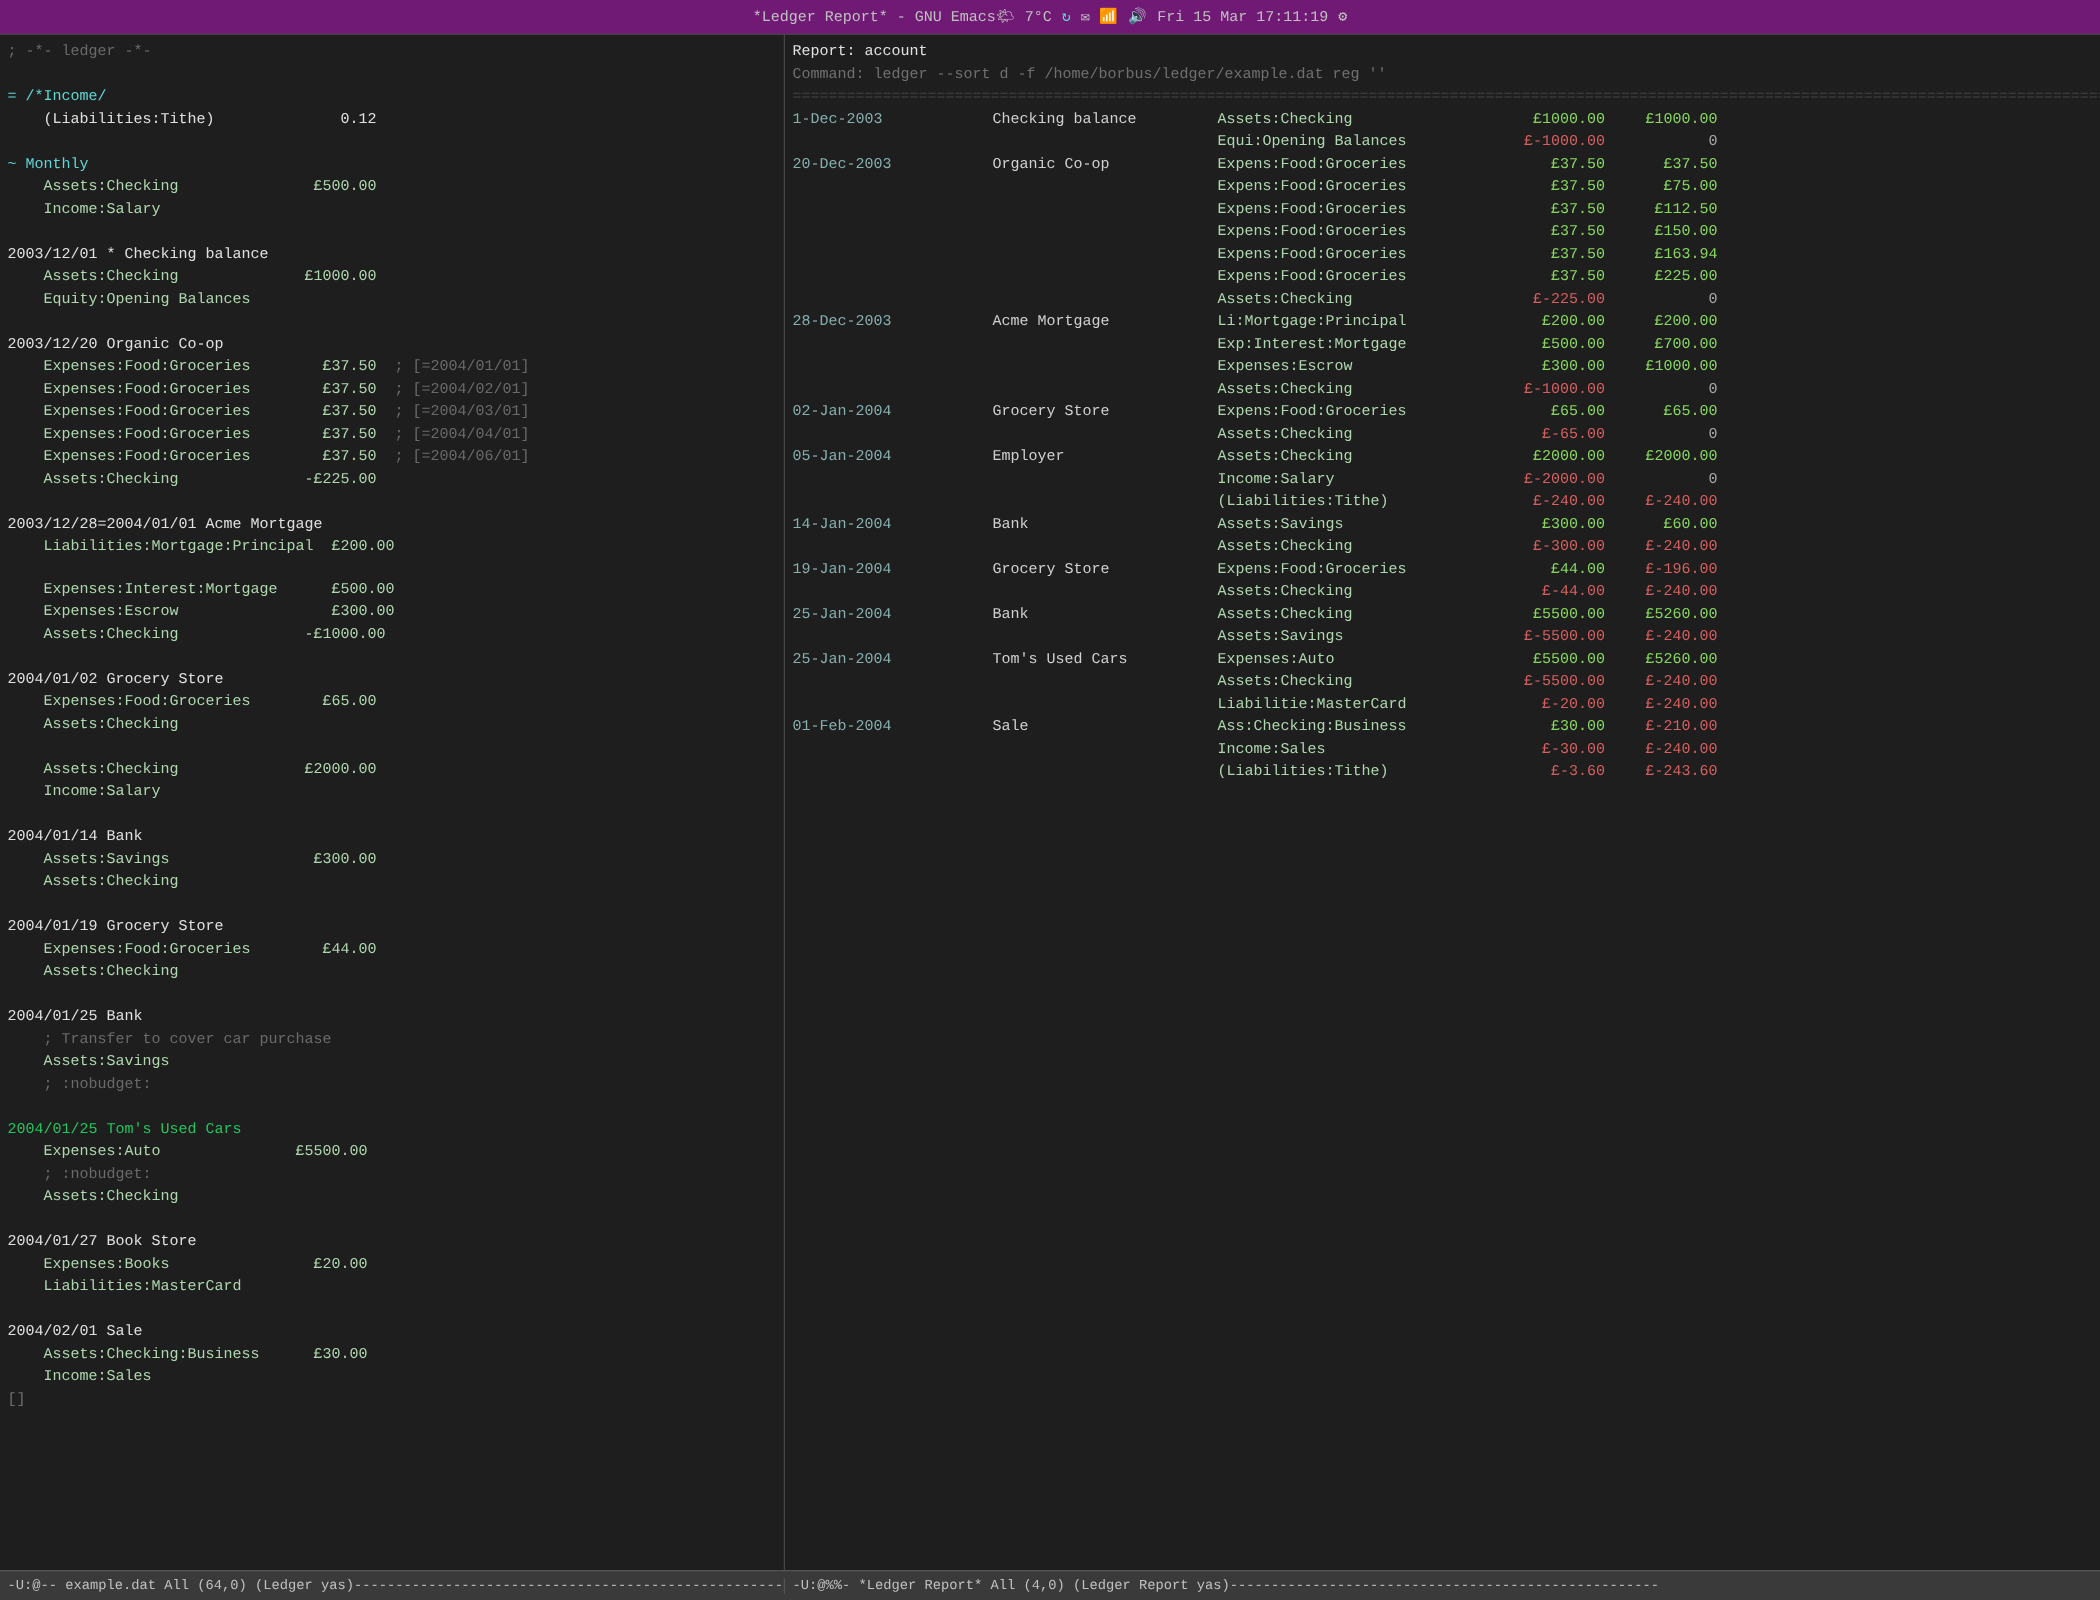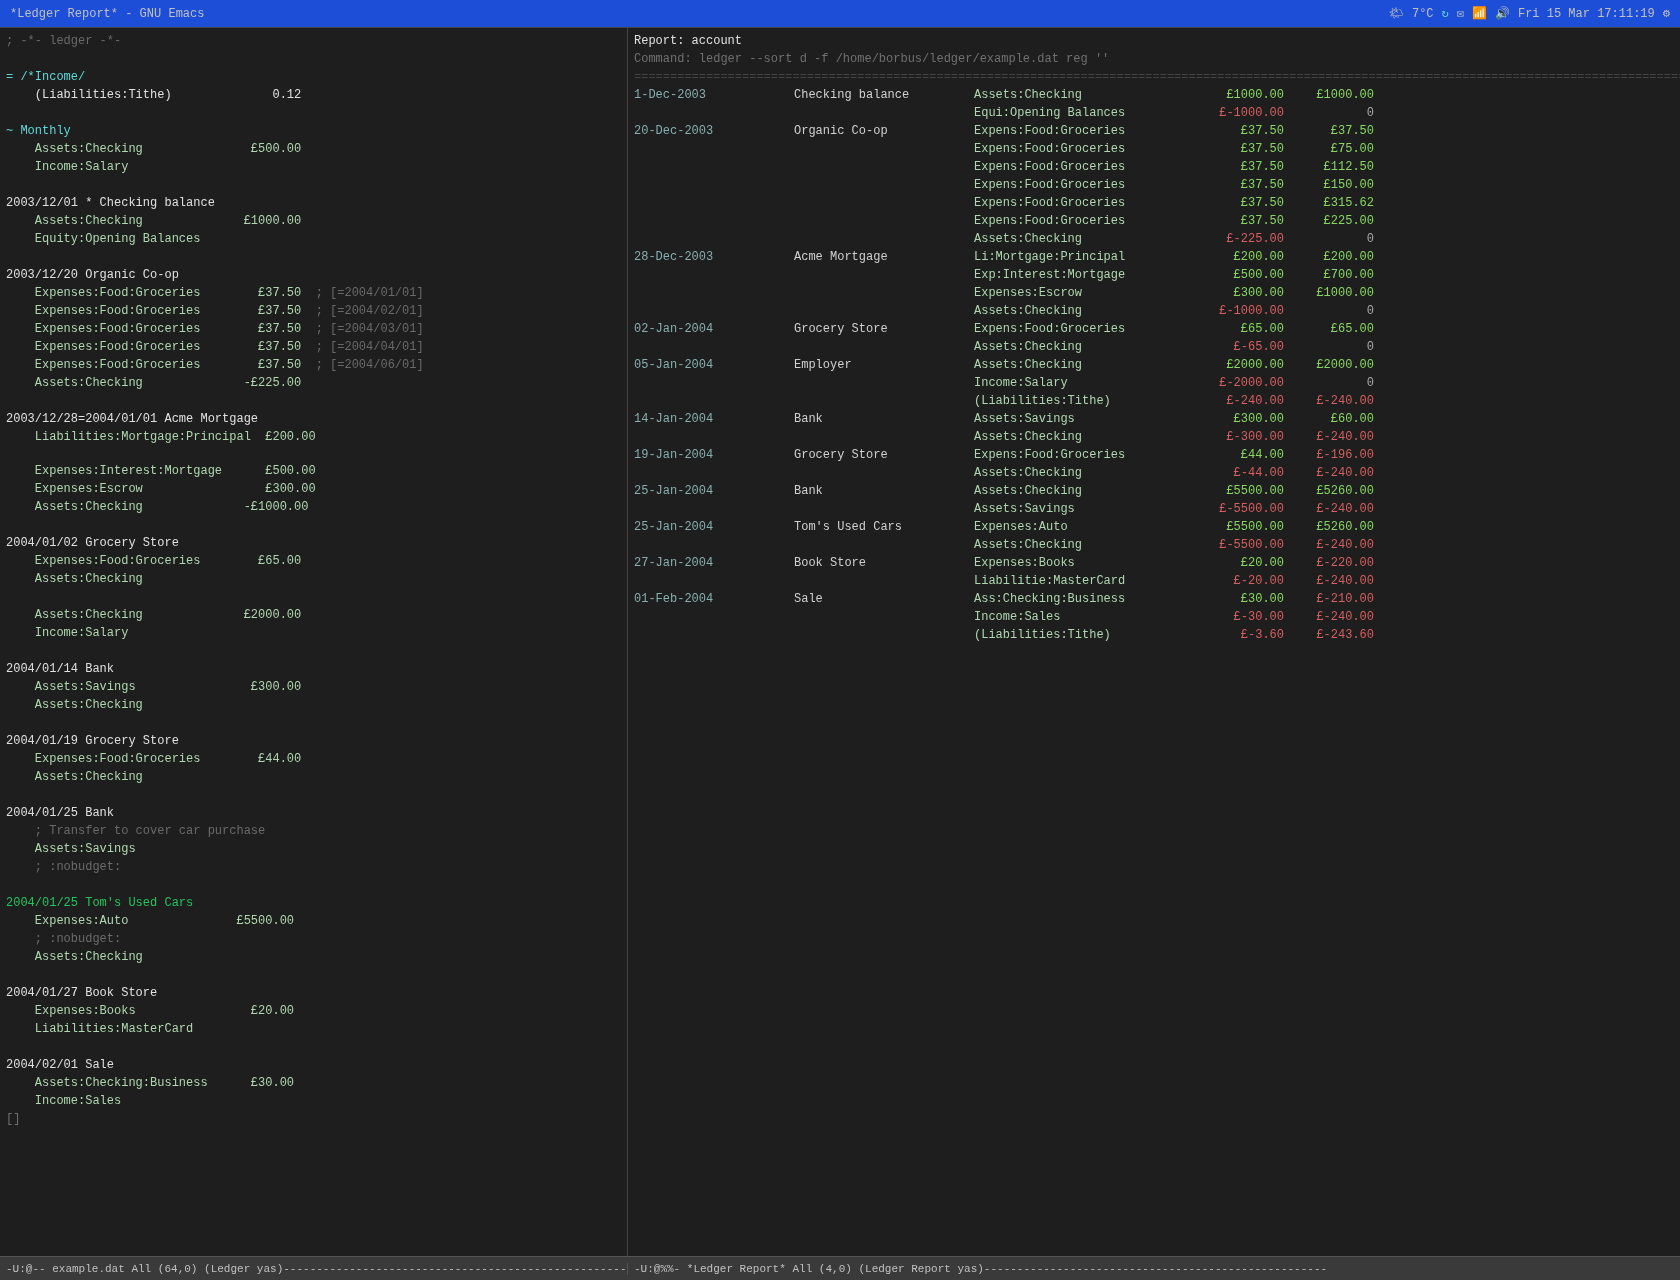--- a/index.html
+++ b/index.html
@@ -7,25 +7,25 @@
       background: #1a1a1a;
       color: #c0c0c0;
       font-family: 'Courier New', Courier, monospace;
       font-size: 12px;
       width: 1680px;
       height: 1280px;
       overflow: hidden;
     }
     
     #titlebar {
-      background: #1d4ed8;
+      background: #701a75;
       height: 28px;
       display: flex;
       align-items: center;
-      justify-content: space-between;
+      justify-content: center;
       padding: 0 10px;
       border-bottom: 1px solid #444;
     }
     #titlebar-right {
       display: flex;
       align-items: center;
       gap: 8px;
       color: #c0c0c0;
       font-size: 12px;
     }
@@ -186,41 +186,40 @@
       <span class="line dim">Command: ledger --sort d -f /home/borbus/ledger/example.dat reg ''</span>
       <span class="line separator" id="sep-line">======================================================================================================================================================</span>
     </div>
     <div id="right-entries">
         <div class="rp-line"><span class="rp-date">1-Dec-2003</span><span class="rp-payee">Checking balance</span><span class="rp-account">Assets:Checking</span><span class="rp-amt1 pos">£1000.00</span><span class="rp-amt2 pos">£1000.00</span></div>
         <div class="rp-line"><span class="rp-date"></span><span class="rp-payee"></span><span class="rp-account">Equi:Opening Balances</span><span class="rp-amt1 neg">£-1000.00</span><span class="rp-amt2 ">0</span></div>
         <div class="rp-line"><span class="rp-date">20-Dec-2003</span><span class="rp-payee">Organic Co-op</span><span class="rp-account">Expens:Food:Groceries</span><span class="rp-amt1 pos">£37.50</span><span class="rp-amt2 pos">£37.50</span></div>
         <div class="rp-line"><span class="rp-date"></span><span class="rp-payee"></span><span class="rp-account">Expens:Food:Groceries</span><span class="rp-amt1 pos">£37.50</span><span class="rp-amt2 pos">£75.00</span></div>
         <div class="rp-line"><span class="rp-date"></span><span class="rp-payee"></span><span class="rp-account">Expens:Food:Groceries</span><span class="rp-amt1 pos">£37.50</span><span class="rp-amt2 pos">£112.50</span></div>
         <div class="rp-line"><span class="rp-date"></span><span class="rp-payee"></span><span class="rp-account">Expens:Food:Groceries</span><span class="rp-amt1 pos">£37.50</span><span class="rp-amt2 pos">£150.00</span></div>
-        <div class="rp-line"><span class="rp-date"></span><span class="rp-payee"></span><span class="rp-account">Expens:Food:Groceries</span><span class="rp-amt1 pos">£37.50</span><span class="rp-amt2 pos">£315.62</span></div>
+        <div class="rp-line"><span class="rp-date"></span><span class="rp-payee"></span><span class="rp-account">Expens:Food:Groceries</span><span class="rp-amt1 pos">£37.50</span><span class="rp-amt2 pos">£163.94</span></div>
         <div class="rp-line"><span class="rp-date"></span><span class="rp-payee"></span><span class="rp-account">Expens:Food:Groceries</span><span class="rp-amt1 pos">£37.50</span><span class="rp-amt2 pos">£225.00</span></div>
         <div class="rp-line"><span class="rp-date"></span><span class="rp-payee"></span><span class="rp-account">Assets:Checking</span><span class="rp-amt1 neg">£-225.00</span><span class="rp-amt2 ">0</span></div>
         <div class="rp-line"><span class="rp-date">28-Dec-2003</span><span class="rp-payee">Acme Mortgage</span><span class="rp-account">Li:Mortgage:Principal</span><span class="rp-amt1 pos">£200.00</span><span class="rp-amt2 pos">£200.00</span></div>
         <div class="rp-line"><span class="rp-date"></span><span class="rp-payee"></span><span class="rp-account">Exp:Interest:Mortgage</span><span class="rp-amt1 pos">£500.00</span><span class="rp-amt2 pos">£700.00</span></div>
         <div class="rp-line"><span class="rp-date"></span><span class="rp-payee"></span><span class="rp-account">Expenses:Escrow</span><span class="rp-amt1 pos">£300.00</span><span class="rp-amt2 pos">£1000.00</span></div>
         <div class="rp-line"><span class="rp-date"></span><span class="rp-payee"></span><span class="rp-account">Assets:Checking</span><span class="rp-amt1 neg">£-1000.00</span><span class="rp-amt2 ">0</span></div>
         <div class="rp-line"><span class="rp-date">02-Jan-2004</span><span class="rp-payee">Grocery Store</span><span class="rp-account">Expens:Food:Groceries</span><span class="rp-amt1 pos">£65.00</span><span class="rp-amt2 pos">£65.00</span></div>
         <div class="rp-line"><span class="rp-date"></span><span class="rp-payee"></span><span class="rp-account">Assets:Checking</span><span class="rp-amt1 neg">£-65.00</span><span class="rp-amt2 ">0</span></div>
         <div class="rp-line"><span class="rp-date">05-Jan-2004</span><span class="rp-payee">Employer</span><span class="rp-account">Assets:Checking</span><span class="rp-amt1 pos">£2000.00</span><span class="rp-amt2 pos">£2000.00</span></div>
         <div class="rp-line"><span class="rp-date"></span><span class="rp-payee"></span><span class="rp-account">Income:Salary</span><span class="rp-amt1 neg">£-2000.00</span><span class="rp-amt2 ">0</span></div>
         <div class="rp-line"><span class="rp-date"></span><span class="rp-payee"></span><span class="rp-account">(Liabilities:Tithe)</span><span class="rp-amt1 neg">£-240.00</span><span class="rp-amt2 neg">£-240.00</span></div>
         <div class="rp-line"><span class="rp-date">14-Jan-2004</span><span class="rp-payee">Bank</span><span class="rp-account">Assets:Savings</span><span class="rp-amt1 pos">£300.00</span><span class="rp-amt2 pos">£60.00</span></div>
         <div class="rp-line"><span class="rp-date"></span><span class="rp-payee"></span><span class="rp-account">Assets:Checking</span><span class="rp-amt1 neg">£-300.00</span><span class="rp-amt2 neg">£-240.00</span></div>
         <div class="rp-line"><span class="rp-date">19-Jan-2004</span><span class="rp-payee">Grocery Store</span><span class="rp-account">Expens:Food:Groceries</span><span class="rp-amt1 pos">£44.00</span><span class="rp-amt2 neg">£-196.00</span></div>
         <div class="rp-line"><span class="rp-date"></span><span class="rp-payee"></span><span class="rp-account">Assets:Checking</span><span class="rp-amt1 neg">£-44.00</span><span class="rp-amt2 neg">£-240.00</span></div>
         <div class="rp-line"><span class="rp-date">25-Jan-2004</span><span class="rp-payee">Bank</span><span class="rp-account">Assets:Checking</span><span class="rp-amt1 pos">£5500.00</span><span class="rp-amt2 pos">£5260.00</span></div>
         <div class="rp-line"><span class="rp-date"></span><span class="rp-payee"></span><span class="rp-account">Assets:Savings</span><span class="rp-amt1 neg">£-5500.00</span><span class="rp-amt2 neg">£-240.00</span></div>
         <div class="rp-line"><span class="rp-date">25-Jan-2004</span><span class="rp-payee">Tom's Used Cars</span><span class="rp-account">Expenses:Auto</span><span class="rp-amt1 pos">£5500.00</span><span class="rp-amt2 pos">£5260.00</span></div>
         <div class="rp-line"><span class="rp-date"></span><span class="rp-payee"></span><span class="rp-account">Assets:Checking</span><span class="rp-amt1 neg">£-5500.00</span><span class="rp-amt2 neg">£-240.00</span></div>
-        <div class="rp-line"><span class="rp-date">27-Jan-2004</span><span class="rp-payee">Book Store</span><span class="rp-account">Expenses:Books</span><span class="rp-amt1 pos">£20.00</span><span class="rp-amt2 neg">£-220.00</span></div>
         <div class="rp-line"><span class="rp-date"></span><span class="rp-payee"></span><span class="rp-account">Liabilitie:MasterCard</span><span class="rp-amt1 neg">£-20.00</span><span class="rp-amt2 neg">£-240.00</span></div>
         <div class="rp-line"><span class="rp-date">01-Feb-2004</span><span class="rp-payee">Sale</span><span class="rp-account">Ass:Checking:Business</span><span class="rp-amt1 pos">£30.00</span><span class="rp-amt2 neg">£-210.00</span></div>
         <div class="rp-line"><span class="rp-date"></span><span class="rp-payee"></span><span class="rp-account">Income:Sales</span><span class="rp-amt1 neg">£-30.00</span><span class="rp-amt2 neg">£-240.00</span></div>
         <div class="rp-line"><span class="rp-date"></span><span class="rp-payee"></span><span class="rp-account">(Liabilities:Tithe)</span><span class="rp-amt1 neg">£-3.60</span><span class="rp-amt2 neg">£-243.60</span></div>
       </div>
   </div>
 
 </div>
 
 <div id="statusbar">

